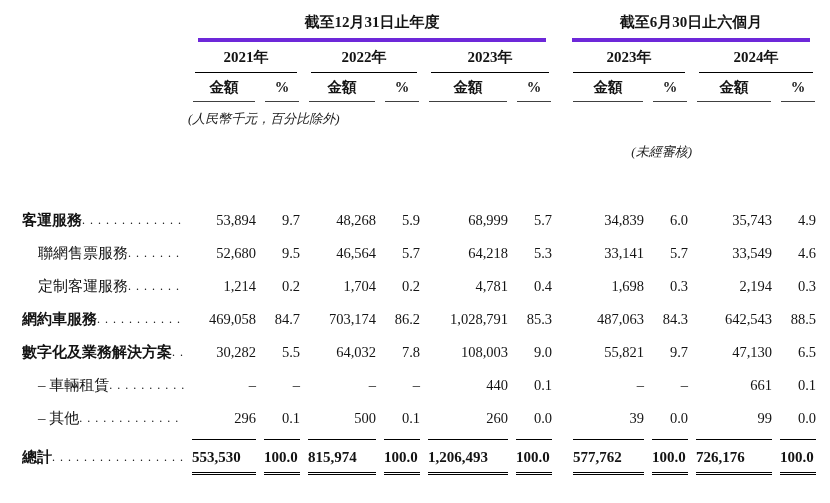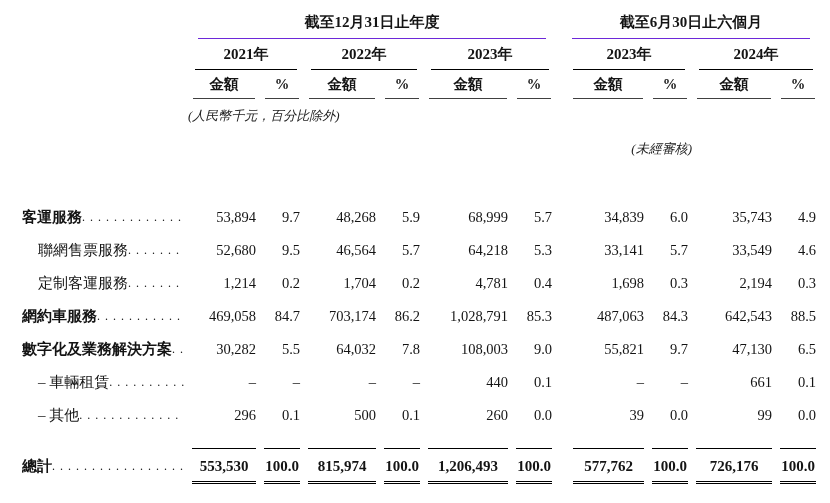--- a/index.html
+++ b/index.html
@@ -24,21 +24,21 @@
     font-size: 14.5px;
     line-height: 17px;
   }
   
   .group-head { padding: 2px 10px 0 10px; }
   .group-head .rule {
     text-align: center;
     font-weight: bold;
     font-size: 15px;
     padding: 6px 0 7px 0;
-    border-bottom: 1px solid #6d28d9;
+    border-bottom: 4px solid #6d28d9;
   }
   .group-head.interim { padding-left: 16px; }
   .year-head { padding: 0 7px; }
   .year-head .rule {
     text-align: center;
     font-weight: bold;
     font-size: 15px;
     padding: 7px 0 6px 0;
     border-bottom: 1px solid #000;
   }
@@ -66,23 +66,23 @@
   .dots::after {
     content: ". . . . . . . . . . . . . . . . . . . . . . . . . . . . . . . . . . . .";
     font-size: 12px; letter-spacing: 1px; color: #1a1a1a;
   }
   sup.fn { font-size: 9px; vertical-align: super; line-height: 0; }
   tr.spacer td { height: 44px; }
   
   tr.total-row td { padding-top: 0; }
   .t-wrap {
     border-top: 1px solid #000;
-    margin-top: 16px;
+    margin-top: 4px;
     padding: 9px 0 4px 0;
-    text-align: center;
+    text-align: left;
     font-weight: bold;
     font-size: 15px;
   }
   .dbl {
     height: 3px;
     border-top: 1px solid #000;
     border-bottom: 1px solid #000;
     margin-top: 2px;
   }
   .total-label { padding-bottom: 9px; }

